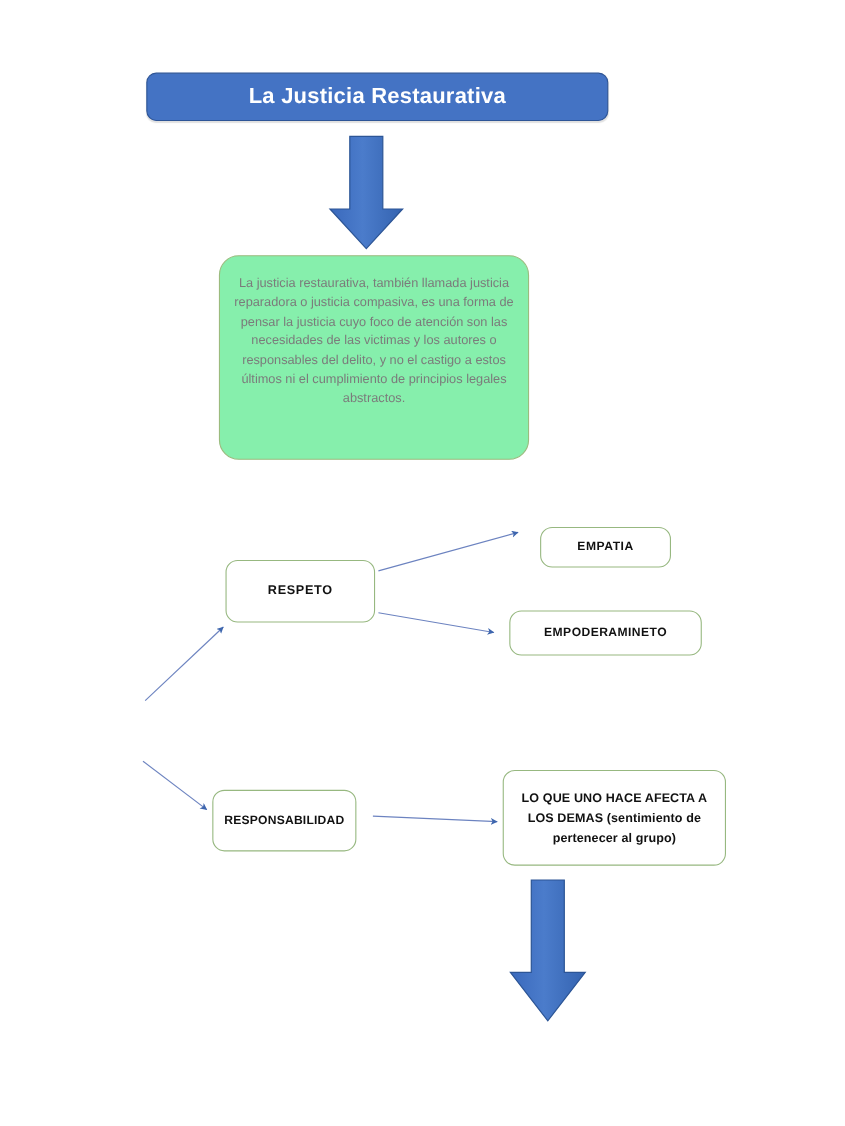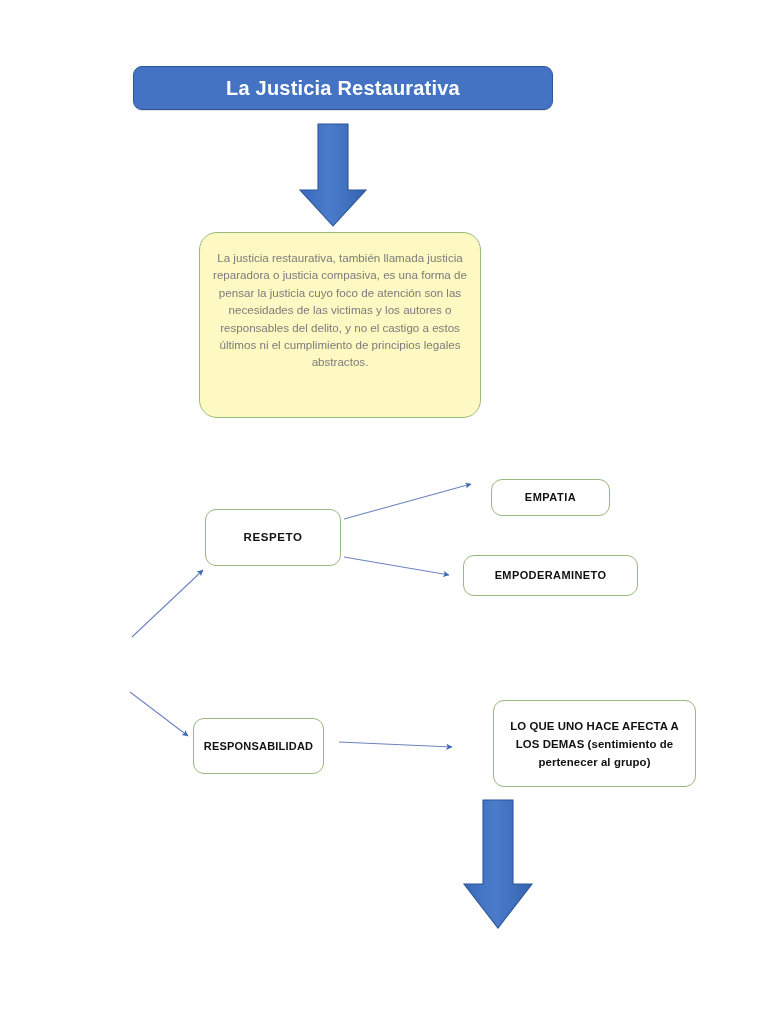--- a/index.html
+++ b/index.html
@@ -50,21 +50,21 @@
     letter-spacing: 0.2px;
     box-shadow: 0 1px 1px rgba(0,0,0,0.12);
   }
 
   
   #description-box {
     left: 199px;
     top: 232px;
     width: 282px;
     height: 186px;
-    background: #fef9c3;
+    background: #86efac;
     border: 1.6px solid #9BBB7E;
     border-radius: 18px;
     color: #7b7b7b;
     font-size: 11.6px;
     line-height: 17.4px;
     padding: 10px 12px 0 12px;
     align-items: flex-start;
   }
   #description-box .inner {
     width: 100%;
@@ -124,21 +124,20 @@
     letter-spacing: 0.2px;
   }
   #node-afecta-demas {
     left: 457px;
     top: 700px;
     width: 203px;
     height: 87px;
     font-size: 11.4px;
     line-height: 18px;
     padding: 0 10px;
-    margin-left: 36px;
   }
 </style>
 </head>
 <body>
 
 <div id="page">
 
   <svg id="edges" viewBox="0 0 768 1024">
     <defs>
       <linearGradient id="bigArrowGrad" x1="0" y1="0" x2="1" y2="0">

